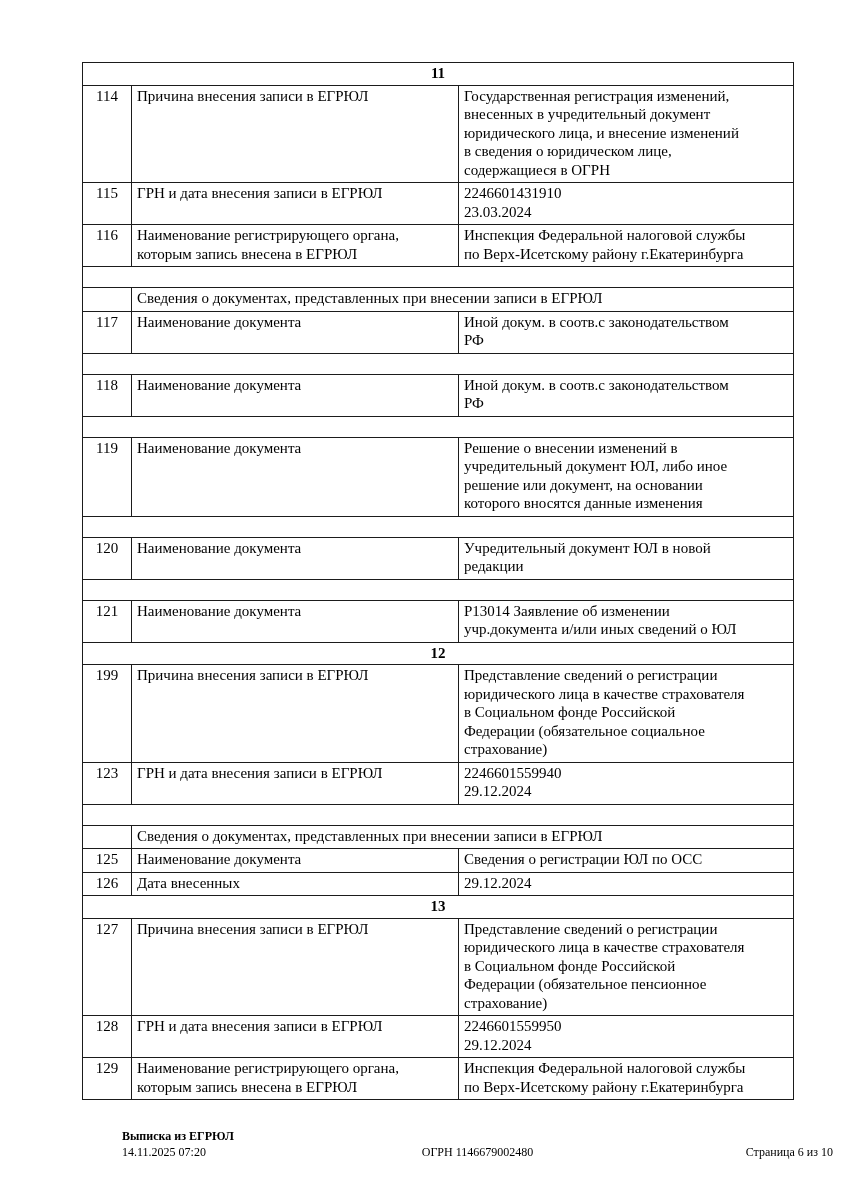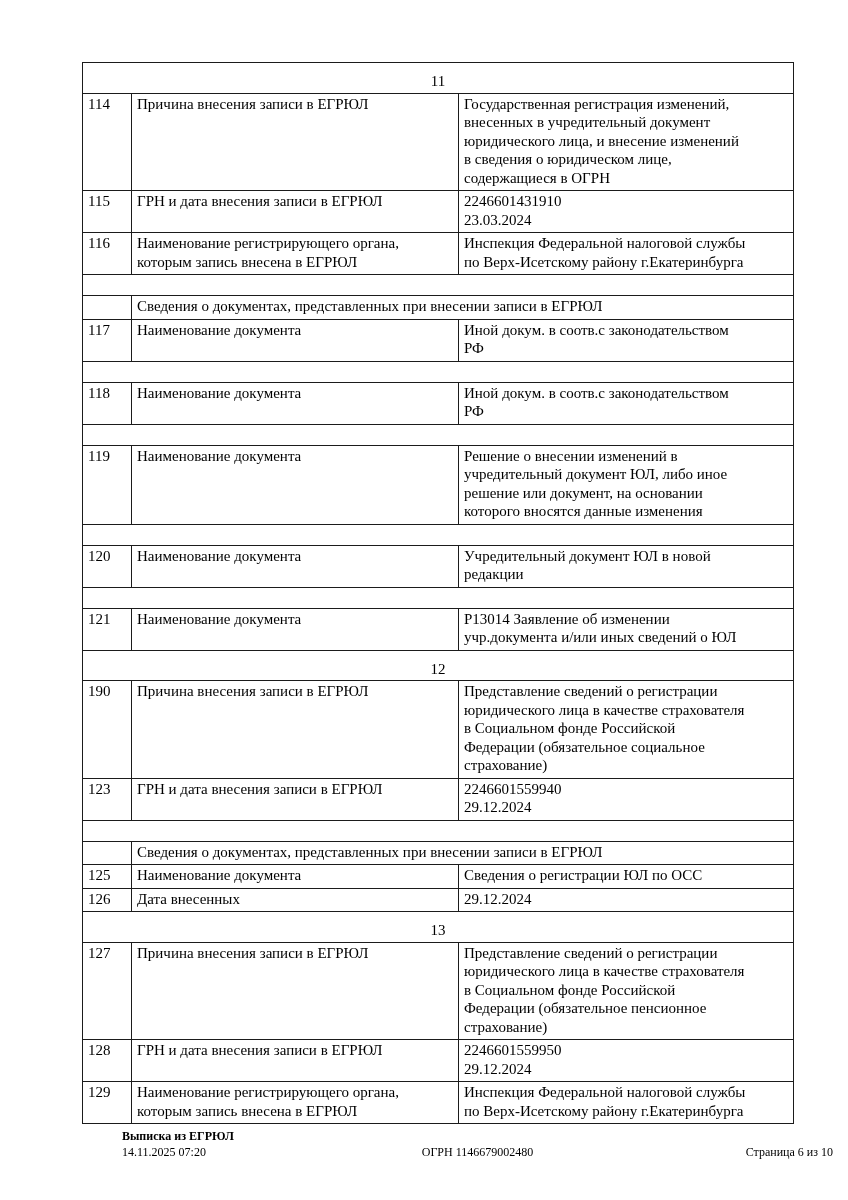--- a/index.html
+++ b/index.html
@@ -26,25 +26,25 @@
   col.c-value { width: 335px; }
   table.egrul td {
     border: 1px solid #1b1b1b;
     vertical-align: top;
     font-size: 15px;
     line-height: 18.5px;
     padding: 1px 5px 3px 5px;
     white-space: pre-line;
     overflow-wrap: break-word;
   }
-  td.num { padding-left: 1px; padding-right: 1px; }
+  td.num { text-align: center; padding-left: 1px; padding-right: 1px; }
   tr.section-row td {
     text-align: center;
-    font-weight: normal;
-    padding-top: 9px; padding-bottom: 2px;
+    font-weight: bold;
+    padding-top: 1px; padding-bottom: 2px;
   }
   tr.spacer-row td { height: 16px; }
   td.subheader { }
   .footer {
     position: absolute; left: 82px; top: 1128px;
     width: 711px; height: 32px;
     font-size: 12px; line-height: 16px; margin-left: 40px;
   }
   .f-left  { position: absolute; left: 0; top: 0; }
   .f-title { font-weight: bold; }
@@ -152,21 +152,21 @@
     <td class="label">Наименование документа</td>
     <td class="value">Р13014 Заявление об изменении
 учр.документа и/или иных сведений о ЮЛ</td>
   </tr>
 
   <tr class="section-row">
     <td colspan="3">12</td>
   </tr>
 
   <tr class="entry-row">
-    <td class="num">190</td>
+    <td class="num">199</td>
     <td class="label">Причина внесения записи в ЕГРЮЛ</td>
     <td class="value">Представление сведений о регистрации
 юридического лица в качестве страхователя
 в Социальном фонде Российской
 Федерации (обязательное социальное
 страхование)</td>
   </tr>
 
   <tr class="entry-row">
     <td class="num">123</td>

